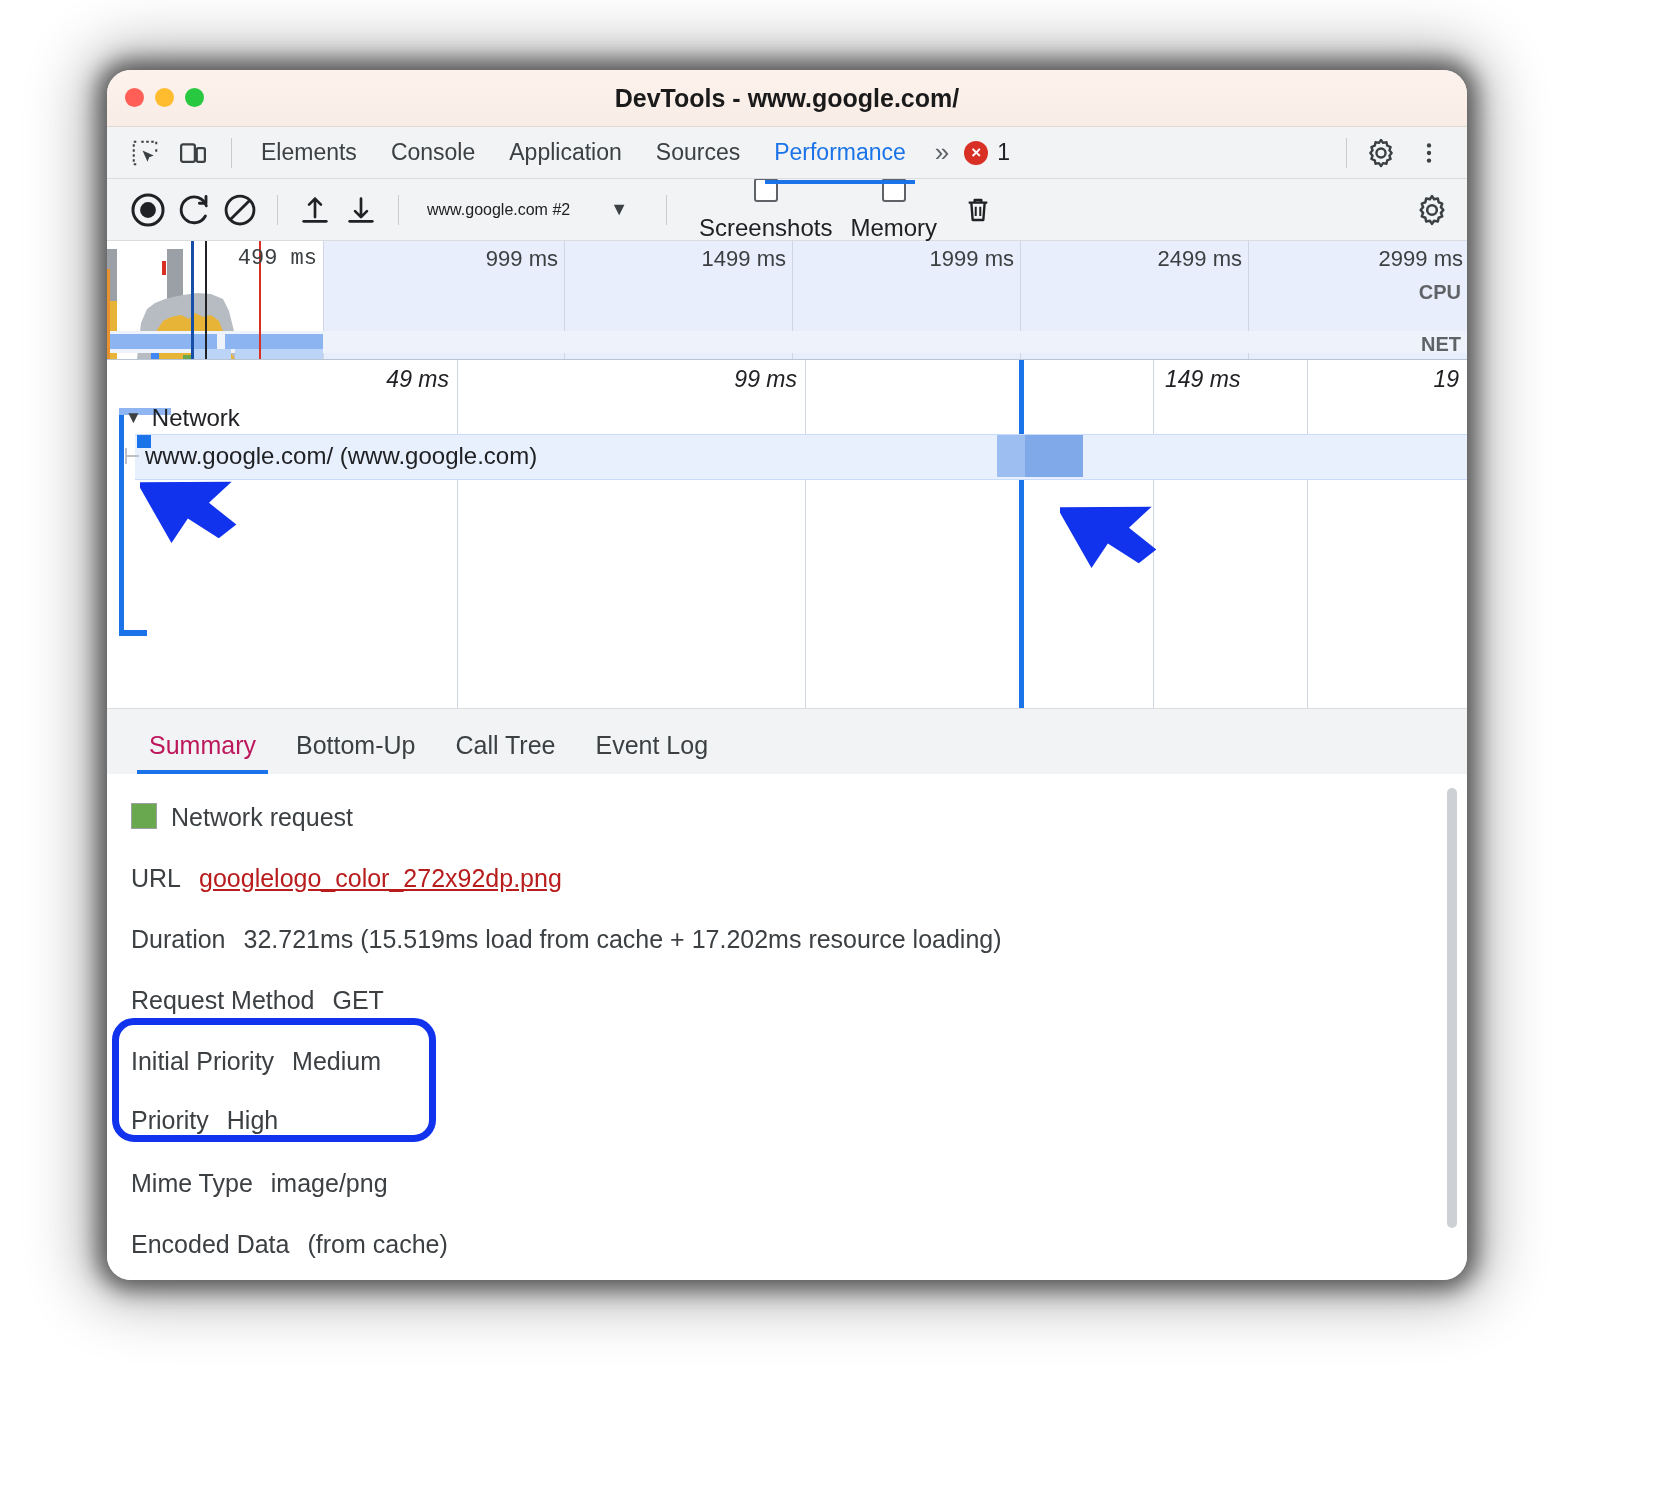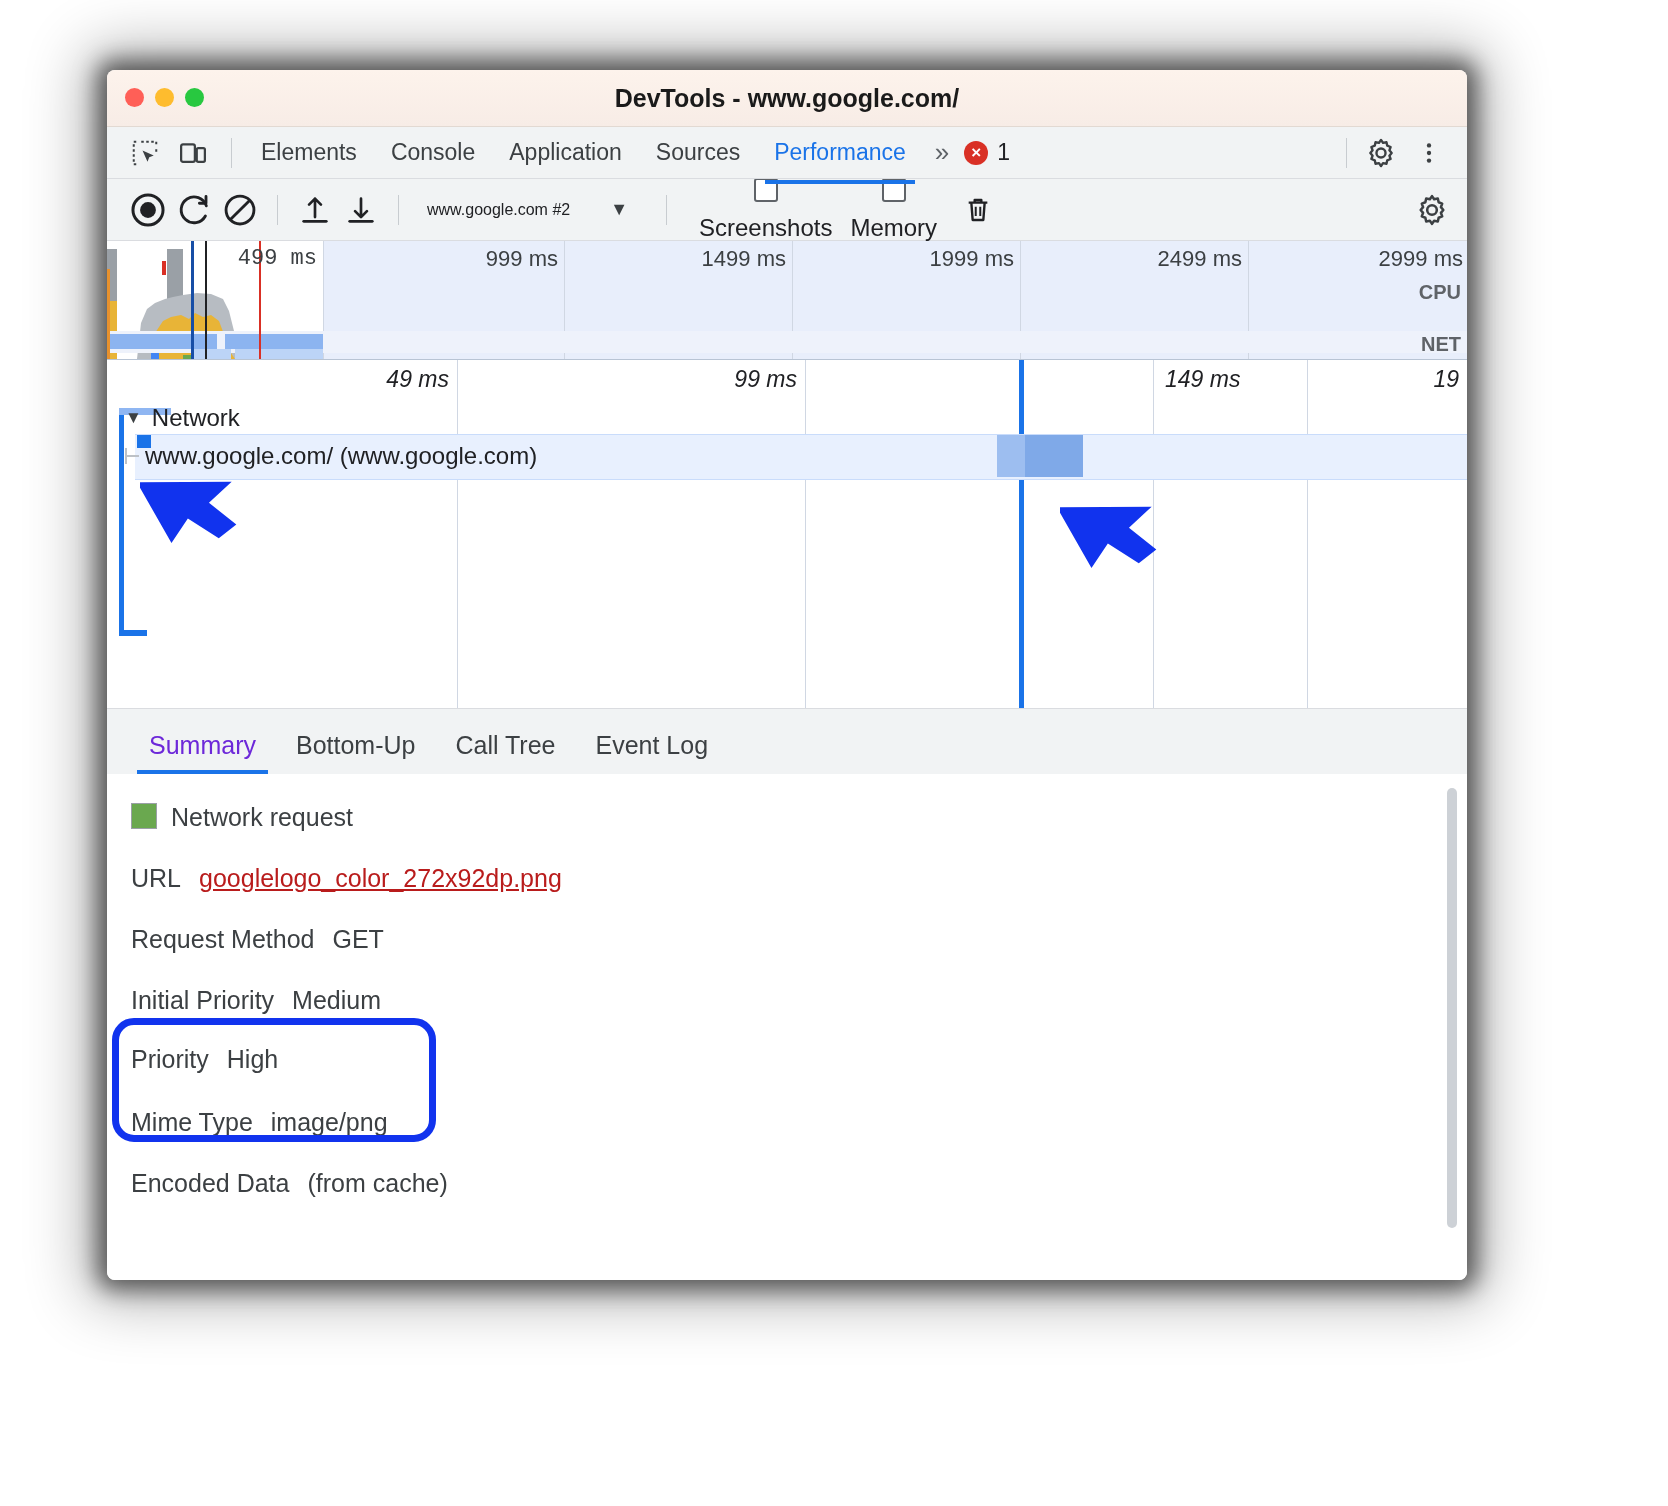--- a/index.html
+++ b/index.html
@@ -12,21 +12,21 @@
   #root {
     position: relative;
     width: 1668px; height: 1506px;
     background: #ffffff;
   }
   
   .window {
     position: absolute;
     left: 107px; top: 70px;
     width: 1360px; height: 1210px;
-    border-radius: 8px;
+    border-radius: 24px;
     background: #ffffff;
     box-shadow: 0 0 22px 10px rgba(0,0,0,0.55), 0 0 60px 22px rgba(0,0,0,0.30);
     overflow: hidden;
   }
   
   .titlebar {
     position: relative;
     height: 56px;
     background: linear-gradient(#fdf3ec, #f7ece6);
     border-bottom: 1px solid #e2d9d2;
@@ -134,21 +134,21 @@
   .blue-box { position: absolute; border: 7px solid #1133ee; border-radius: 22px; pointer-events:none; }
   .arrow { position: absolute; pointer-events: none; }
   
   .bottomtabs {
     height: 66px; background: #f1f3f4; border-top: 1px solid #dadce0;
     display: flex; align-items: flex-end; padding-left: 22px; box-sizing: border-box;
   }
   .btab {
     font-size: 25px; color: #3c4043; padding: 0 20px 14px 20px; position: relative;
   }
-  .btab.active { color: #6d28d9; }
+  .btab.active { color: #be185d; }
   .btab.active::after {
     content:""; position:absolute; left: 8px; right: 8px; bottom: 0; height: 4px; background:#1a73e8;
   }
   
   .summary {
     position: relative; background: #ffffff; height: 520px; padding: 26px 30px 0 24px;
     box-sizing: border-box; overflow: hidden;
   }
   .sum-row { display: flex; align-items: baseline; margin-bottom: 32px; font-size: 25px; color: #3c4043; }
   .swatch {
@@ -391,20 +391,24 @@
       <div class="sum-row">
         <span class="swatch"></span>
         <span>Network request</span>
       </div>
 
       <div class="sum-row">
         <span class="sum-key">URL</span>
         <a class="sum-link" href="#">googlelogo_color_272x92dp.png</a>
       </div>
 
+      <div class="sum-row">
+        <span class="sum-key">Duration</span>
+        <span class="sum-val">32.721ms (15.519ms load from cache + 17.202ms resource loading)</span>
+      </div>
 
       <div class="sum-row">
         <span class="sum-key">Request Method</span>
         <span class="sum-val">GET</span>
       </div>
 
       <div class="sum-row" style="margin-bottom:30px;">
         <span class="sum-key">Initial Priority</span>
         <span class="sum-val">Medium</span>
       </div>

